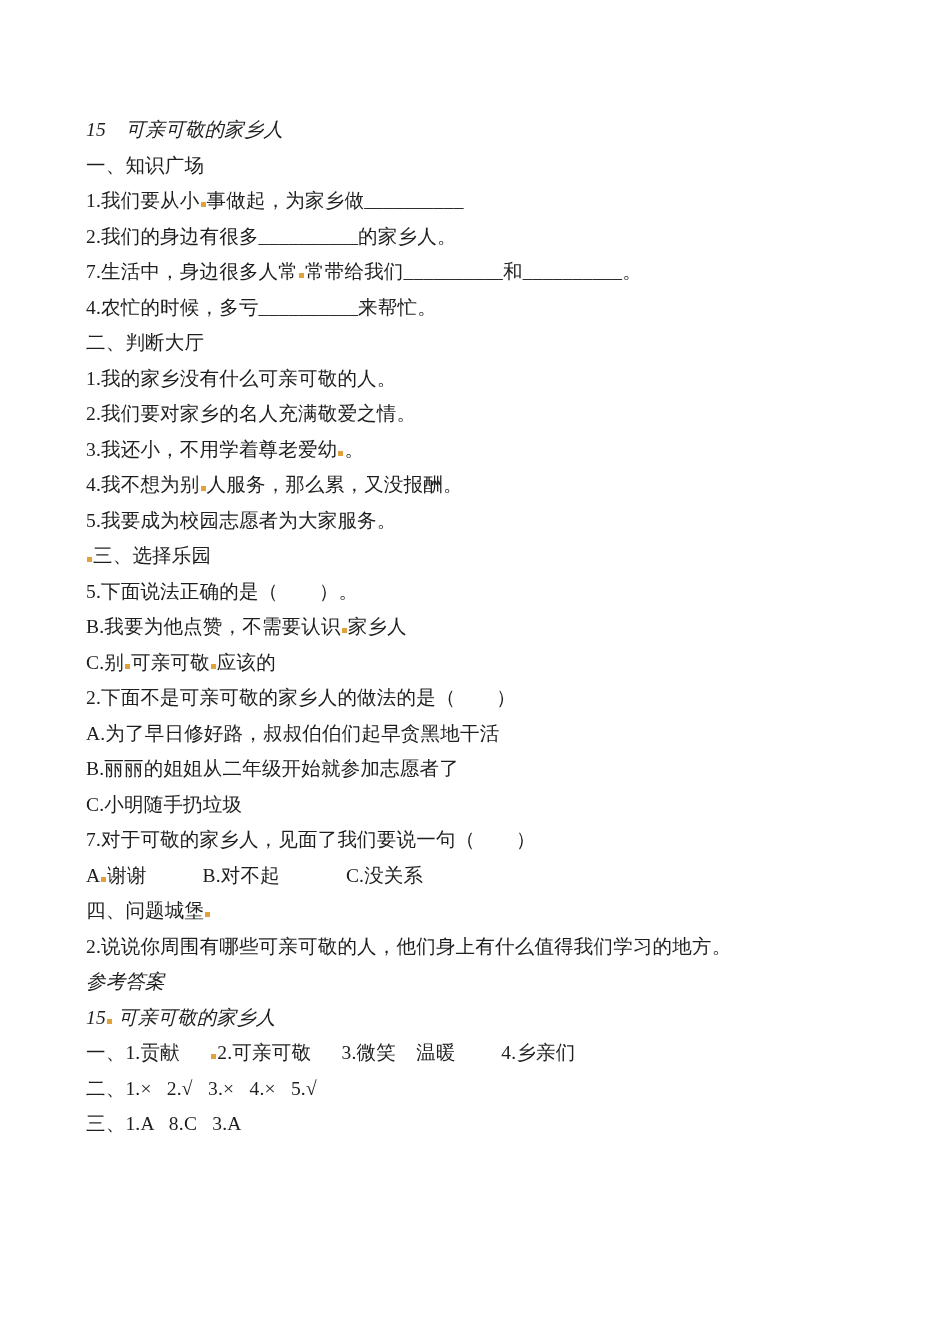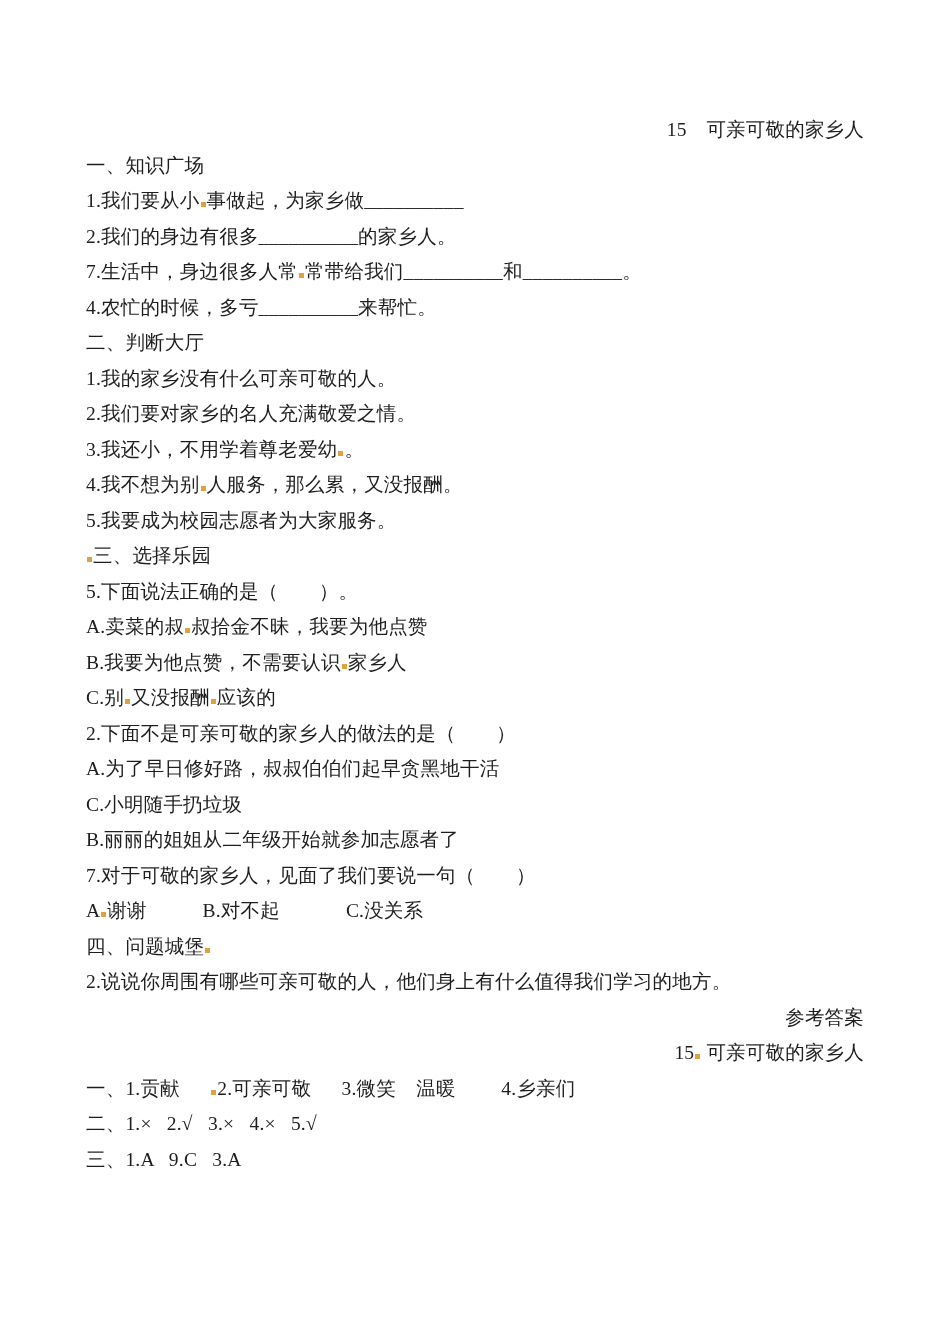--- a/index.html
+++ b/index.html
@@ -23,21 +23,22 @@
     width: 778px;
   }
   .line {
     height: 35.5px;
     line-height: 35.5px;
     font-size: 19.5px;
     white-space: pre;
     letter-spacing: 0.2px;
   }
   .line.center {
-    text-align: right;
+    text-align: left;
+    font-style: italic;
   }
   .proof-dot {
     display: inline-block;
     width: 5px;
     height: 5px;
     margin: 0 1px;
     vertical-align: baseline;
   }
 </style>
 </head>
@@ -52,30 +53,29 @@
       <div class="line"><span>7.生活中，身边很多人常</span><span class="proof-dot" style="background: rgb(223, 162, 60);"></span><span>常带给我们__________和__________。</span></div>
       <div class="line"><span>4.农忙的时候，多亏__________来帮忙。</span></div>
       <div class="line"><span>二、判断大厅</span></div>
       <div class="line"><span>1.我的家乡没有什么可亲可敬的人。</span></div>
       <div class="line"><span>2.我们要对家乡的名人充满敬爱之情。</span></div>
       <div class="line"><span>3.我还小，不用学着尊老爱幼</span><span class="proof-dot" style="background: rgb(223, 162, 60);"></span><span>。</span></div>
       <div class="line"><span>4.我不想为别</span><span class="proof-dot" style="background: rgb(223, 162, 60);"></span><span>人服务，那么累，又没报酬。</span></div>
       <div class="line"><span>5.我要成为校园志愿者为大家服务。</span></div>
       <div class="line"><span class="proof-dot" style="background: rgb(223, 162, 60);"></span><span>三、选择乐园</span></div>
       <div class="line"><span>5.下面说法正确的是（        ）。</span></div>
-      <div class="line"><span>A.卖菜的叔</span><span class="proof-dot" style="background: rgb(223, 162, 60);"></span><span>叔拾金不昧，我要为他点赞</span></div>
       <div class="line"><span>B.我要为他点赞，不需要认识</span><span class="proof-dot" style="background: rgb(223, 162, 60);"></span><span>家乡人</span></div>
-      <div class="line"><span>C.别</span><span class="proof-dot" style="background: rgb(223, 162, 60);"></span><span>又没报酬</span><span class="proof-dot" style="background: rgb(223, 162, 60);"></span><span>应该的</span></div>
+      <div class="line"><span>C.别</span><span class="proof-dot" style="background: rgb(223, 162, 60);"></span><span>可亲可敬</span><span class="proof-dot" style="background: rgb(223, 162, 60);"></span><span>应该的</span></div>
       <div class="line"><span>2.下面不是可亲可敬的家乡人的做法的是（        ）</span></div>
       <div class="line"><span>A.为了早日修好路，叔叔伯伯们起早贪黑地干活</span></div>
+      <div class="line"><span>B.丽丽的姐姐从二年级开始就参加志愿者了</span></div>
       <div class="line"><span>C.小明随手扔垃圾</span></div>
-      <div class="line"><span>B.丽丽的姐姐从二年级开始就参加志愿者了</span></div>
       <div class="line"><span>7.对于可敬的家乡人，见面了我们要说一句（        ）</span></div>
       <div class="line"><span>A</span><span class="proof-dot" style="background: rgb(223, 162, 60);"></span><span>谢谢           B.对不起             C.没关系</span></div>
       <div class="line"><span>四、问题城堡</span><span class="proof-dot" style="background: rgb(223, 162, 60);"></span></div>
       <div class="line"><span>2.说说你周围有哪些可亲可敬的人，他们身上有什么值得我们学习的地方。</span></div>
       <div class="line center"><span>参考答案</span></div>
       <div class="line center"><span>15</span><span class="proof-dot" style="background: rgb(223, 162, 60);"></span><span> 可亲可敬的家乡人</span></div>
       <div class="line"><span>一、1.贡献      </span><span class="proof-dot" style="background: rgb(223, 162, 60);"></span><span>2.可亲可敬      3.微笑    温暖         4.乡亲们</span></div>
       <div class="line"><span>二、1.×   2.√   3.×   4.×   5.√</span></div>
-      <div class="line"><span>三、1.A   9.C   3.A</span></div>
+      <div class="line"><span>三、1.A   8.C   3.A</span></div>
     </div>
 </div>
 
 </body></html>

